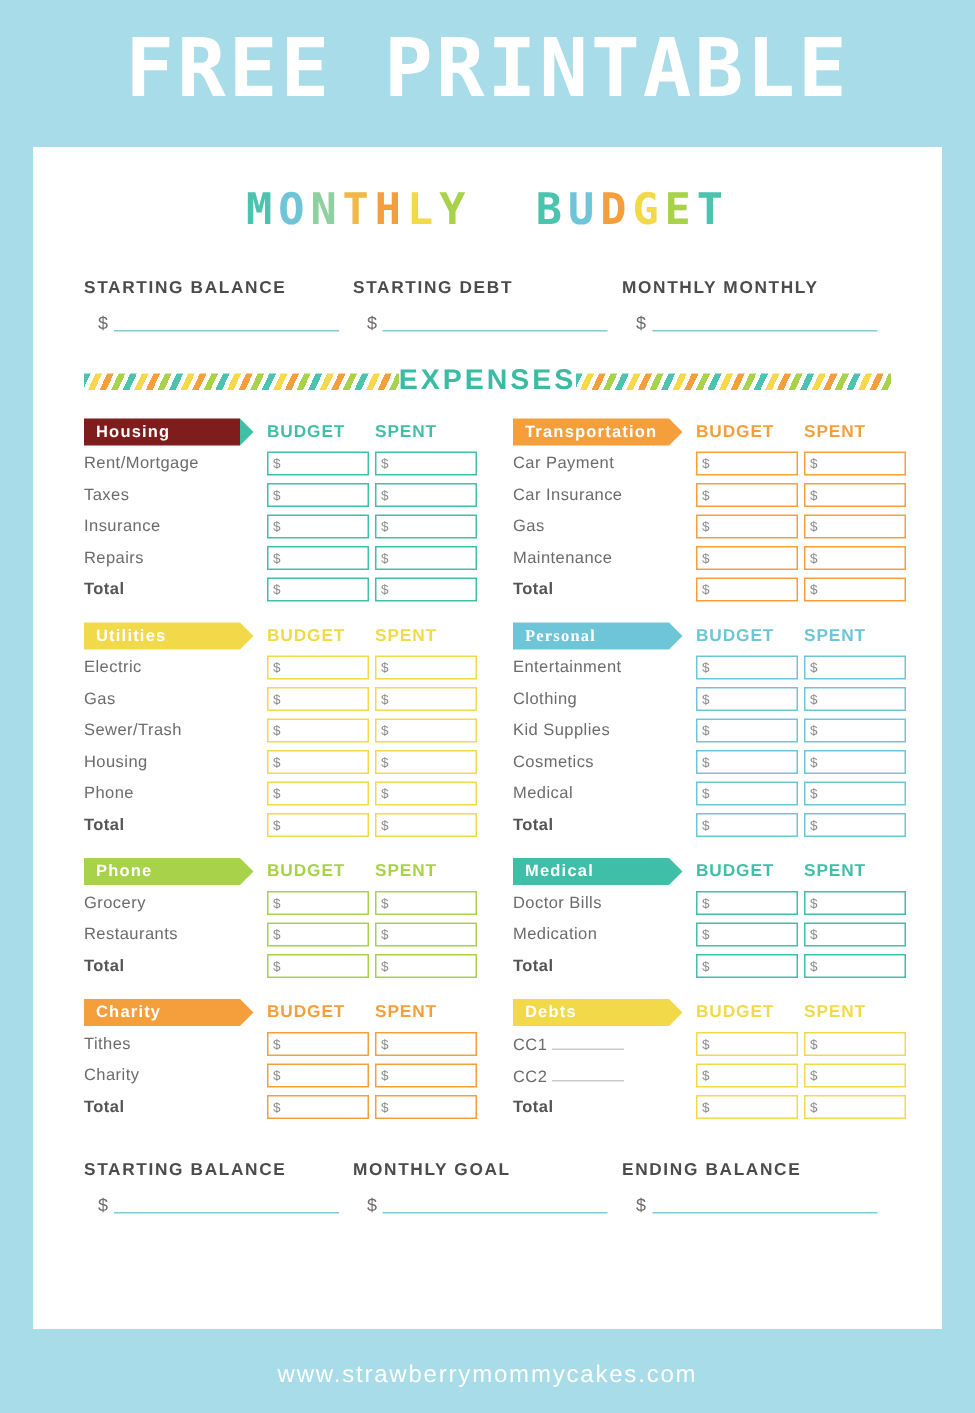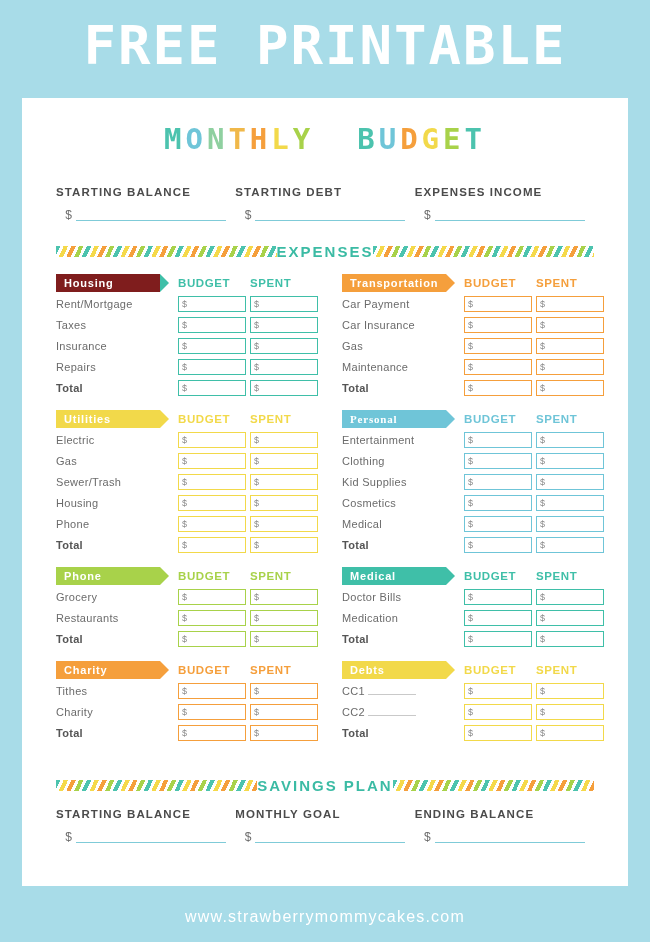--- a/index.html
+++ b/index.html
@@ -101,21 +101,21 @@
       #f5d94a 7px, #f5d94a 11px,
       #ffffff 11px, #ffffff 14px,
       #f59f3c 14px, #f59f3c 18px,
       #ffffff 18px, #ffffff 21px,
       #a8d24a 21px, #a8d24a 25px,
       #ffffff 25px, #ffffff 28px
     );
   }
   .divider-label {
     padding: 0 0;
-    font-size: 15px;
+    font-size: 19px;
     font-weight: bold;
     letter-spacing: 2px;
     color: #3bbba4;
     font-family: "Liberation Sans", sans-serif;
   }
 
   
   .grid {
     display: flex;
     margin: 14px 34px 0 34px;
@@ -245,21 +245,21 @@
           </div>
         </div>
         <div class="top-field">
           <div class="lbl">STARTING DEBT</div>
           <div class="line">
             <span class="dollar">$</span>
             <span class="rule"></span>
           </div>
         </div>
         <div class="top-field">
-          <div class="lbl">EXPENSES INCOME</div>
+          <div class="lbl">MONTHLY MONTHLY</div>
           <div class="line">
             <span class="dollar">$</span>
             <span class="rule"></span>
           </div>
         </div>
       </div>
 
     <div class="divider">
       <div class="stripes"></div>
       <div class="divider-label">EXPENSES</div>
@@ -576,25 +576,20 @@
               <div class="row-label total">Total</div>
               <div class="boxes">
                 <div class="box" style="border-color: rgb(242, 217, 74);">$</div>
                 <div class="box second" style="border-color: rgb(242, 217, 74);">$</div>
               </div>
             </div>
           </div>
         </div>
     </div>
 
-    <div class="divider">
-      <div class="stripes"></div>
-      <div class="divider-label">SAVINGS PLAN</div>
-      <div class="stripes"></div>
-    </div>
 
     <div class="savings-fields" id="savings-fields">
         <div class="top-field">
           <div class="lbl">STARTING BALANCE</div>
           <div class="line">
             <span class="dollar">$</span>
             <span class="rule"></span>
           </div>
         </div>
         <div class="top-field">

